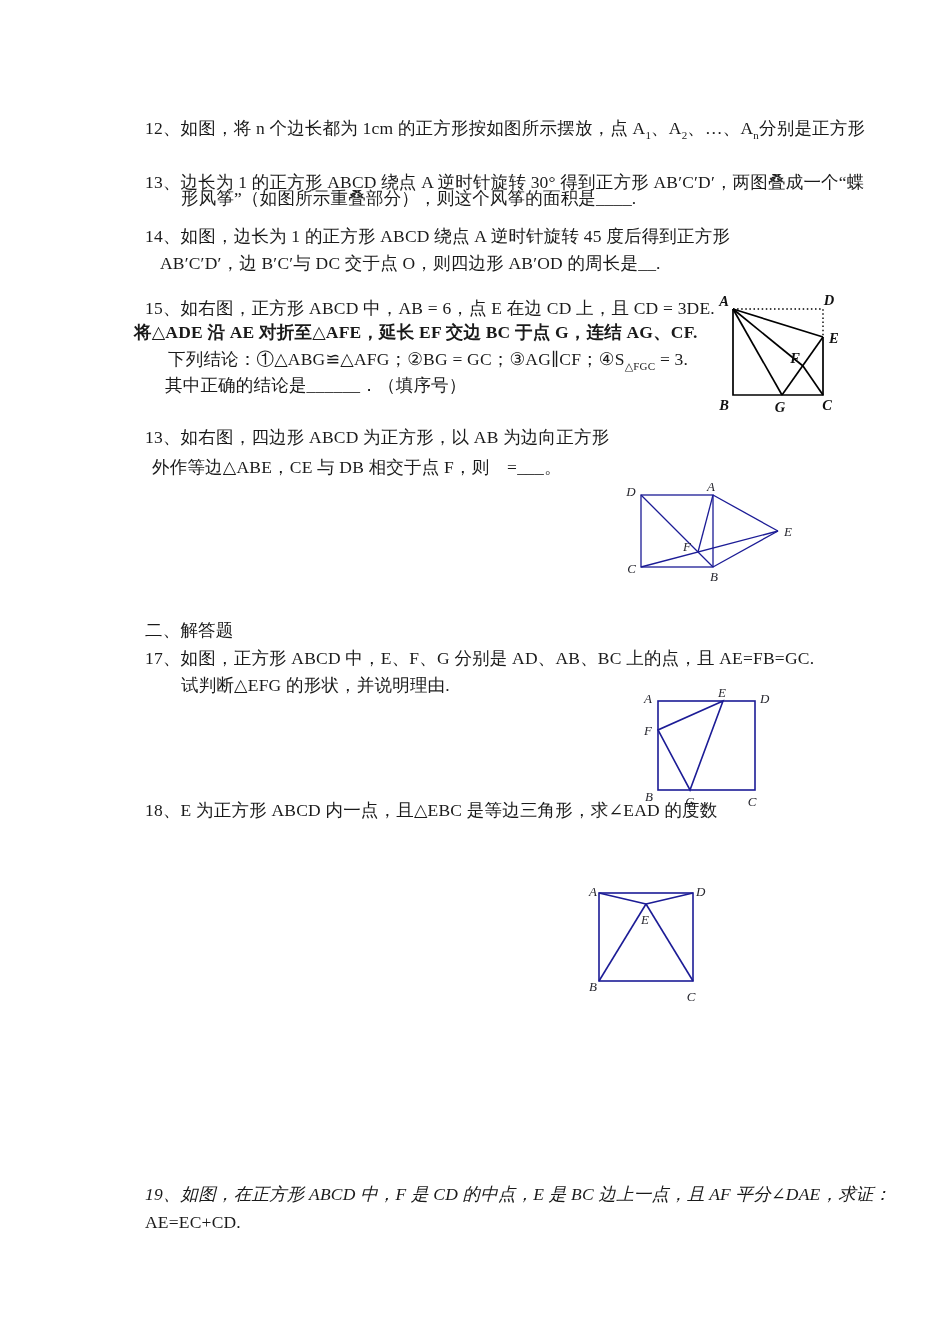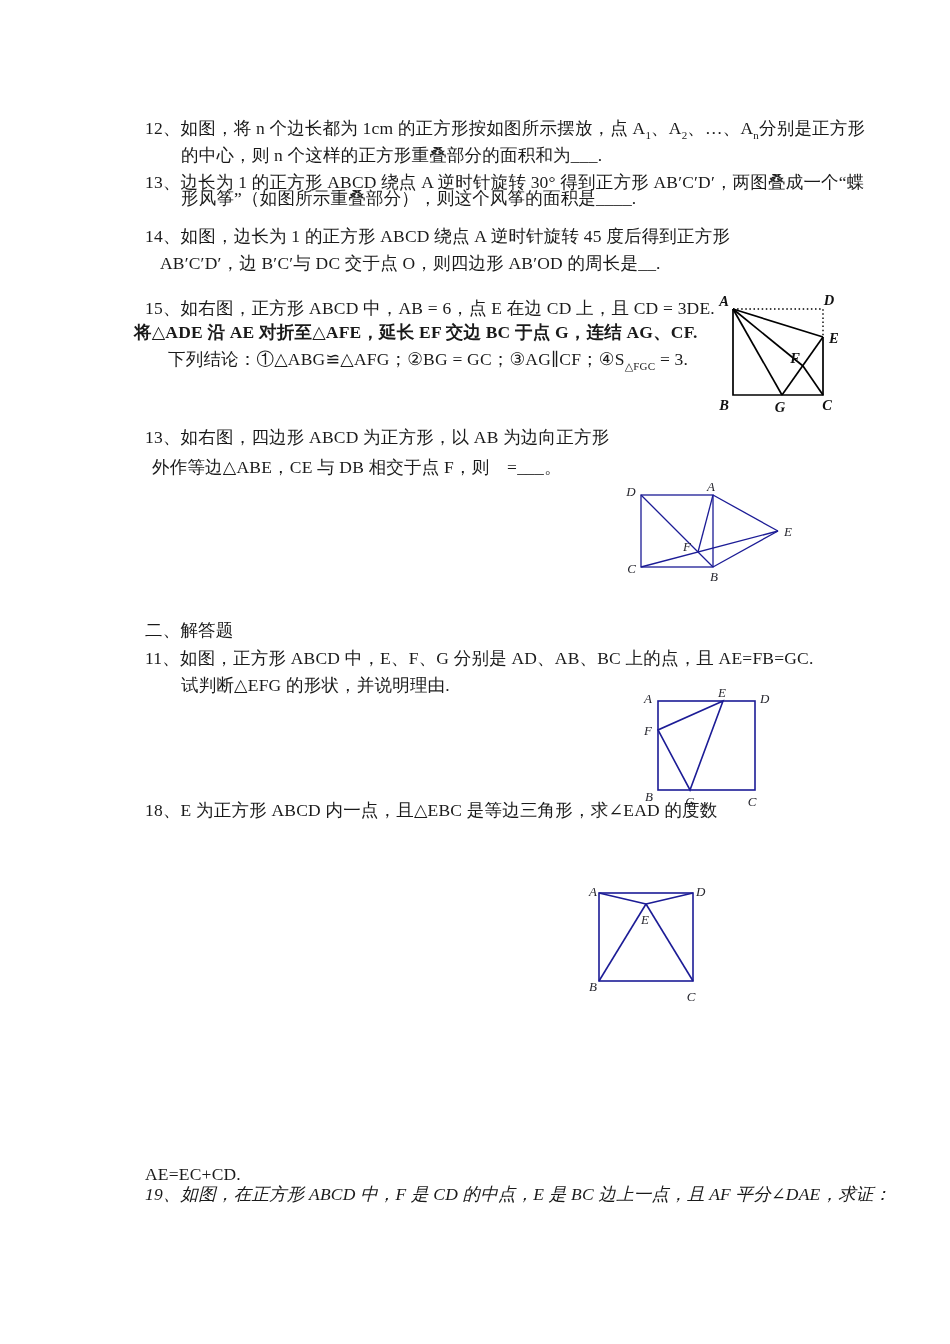--- a/index.html
+++ b/index.html
@@ -27,31 +27,31 @@
   }
   .fig15 text{font-size:14.5px;font-weight:bold;fill:#111111;}
   .figblue text{font-size:13px;fill:#26262e;}
 </style>
 </head>
 <body>
 
 <div class="page">
 
   <div class="tl" style="left:145px;top:118px;"><span>12、如图，将 n 个边长都为 1cm 的正方形按如图所示摆放，点 A</span><sub>1</sub><span>、A</span><sub>2</sub><span>、…、A</span><sub>n</sub><span>分别是正方形</span></div>
-  <div class="tl" style="left:181px;top:145px;">的中心，则 n 个这样的正方形重叠部分的面积和为___.</div>
 
   <div class="tl" style="left:145px;top:172px;">13、边长为 1 的正方形 ABCD 绕点 A 逆时针旋转 30° 得到正方形 AB′C′D′，两图叠成一个“蝶</div>
   <div class="tl" style="left:181px;top:188px;">形风筝”（如图所示重叠部分），则这个风筝的面积是____.</div>
 
   <div class="tl" style="left:145px;top:226px;text-align:right;">14、如图，边长为 1 的正方形 ABCD 绕点 A 逆时针旋转 45 度后得到正方形</div>
   <div class="tl" style="left:160px;top:253px;">AB′C′D′，边 B′C′与 DC 交于点 O，则四边形 AB′OD 的周长是__.</div>
 
   <div class="tl" style="left:145px;top:298px;">15、如右图，正方形 ABCD 中，AB = 6，点 E 在边 CD 上，且 CD = 3DE.</div>
   <div class="tl" style="left:134px;top:322px;font-weight:bold;">将△ADE 沿 AE 对折至△AFE，延长 EF 交边 BC 于点 G，连结 AG、CF.</div>
   <div class="tl" style="left:168px;top:349px;"><span>下列结论：①△ABG≌△AFG；②BG = GC；③AG∥CF；④S</span><sub>△FGC</sub><span> = 3.</span></div>
+  <div class="tl" style="left:165px;top:375px;">其中正确的结论是______．（填序号）</div>
 
   <svg class="fig fig15" style="left:700px;top:283px;" width="155" height="135" viewBox="700 283 155 135">
     <g stroke="#000000" stroke-width="1.7" fill="none">
 
       <path d="M733,309 L823,309 L823,337" stroke-dasharray="1.5,2.6" stroke-width="1.4"></path>
 
       <path d="M733,309 L733,395 L823,395 L823,337"></path>
 
       <line x1="733" y1="309" x2="823" y2="337"></line>
       <line x1="733" y1="309" x2="782" y2="395"></line>
@@ -83,21 +83,21 @@
     <text x="631" y="496" text-anchor="middle">D</text>
     <text x="711" y="491" text-anchor="middle">A</text>
     <text x="784" y="536" text-anchor="start">E</text>
     <text x="691" y="551" text-anchor="end">F</text>
     <text x="636" y="573" text-anchor="end">C</text>
     <text x="714" y="581" text-anchor="middle">B</text>
   </svg>
 
   <div class="tl" style="left:145px;top:620px;">二、解答题</div>
 
-  <div class="tl" style="left:145px;top:648px;">11、如图，正方形 ABCD 中，E、F、G 分别是 AD、AB、BC 上的点，且 AE=FB=GC.</div>
+  <div class="tl" style="left:145px;top:648px;">17、如图，正方形 ABCD 中，E、F、G 分别是 AD、AB、BC 上的点，且 AE=FB=GC.</div>
   <div class="tl" style="left:181px;top:675px;">试判断△EFG 的形状，并说明理由.</div>
 
   <svg class="fig figblue" style="left:632px;top:678px;" width="145" height="132" viewBox="632 678 145 132">
     <g stroke="#1c1c96" stroke-width="1.6" fill="none">
       <rect x="658" y="701" width="97" height="89"></rect>
       <path d="M723,701 L658,730 L690,790 Z"></path>
     </g>
     <text x="652" y="703" text-anchor="end">A</text>
     <text x="722" y="697" text-anchor="middle">E</text>
     <text x="760" y="703" text-anchor="start">D</text>
@@ -118,15 +118,15 @@
       <line x1="693" y1="981" x2="646" y2="904"></line>
     </g>
     <text x="597" y="896" text-anchor="end">A</text>
     <text x="696" y="896" text-anchor="start">D</text>
     <text x="645" y="924" text-anchor="middle">E</text>
     <text x="597" y="991" text-anchor="end">B</text>
     <text x="691" y="1001" text-anchor="middle">C</text>
   </svg>
 
   <div class="tl" style="left:145px;top:1184px;font-style:italic;">19、如图，在正方形 ABCD 中，F 是 CD 的中点，E 是 BC 边上一点，且 AF 平分∠DAE，求证：</div>
-  <div class="tl" style="left:145px;top:1164px;">AE=EC+CD.</div>
+  <div class="tl" style="left:145px;top:1212px;">AE=EC+CD.</div>
 
 </div>
 
 </body></html>

